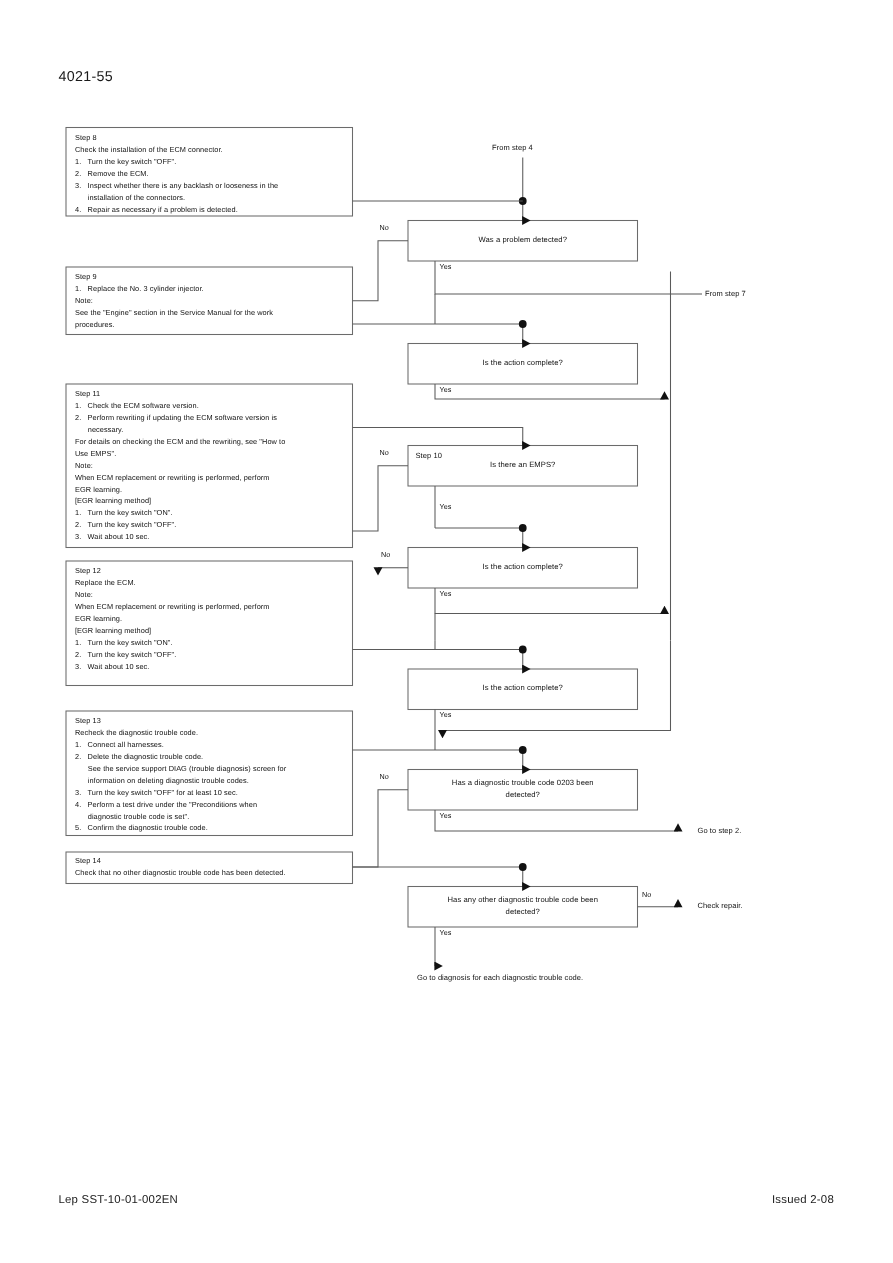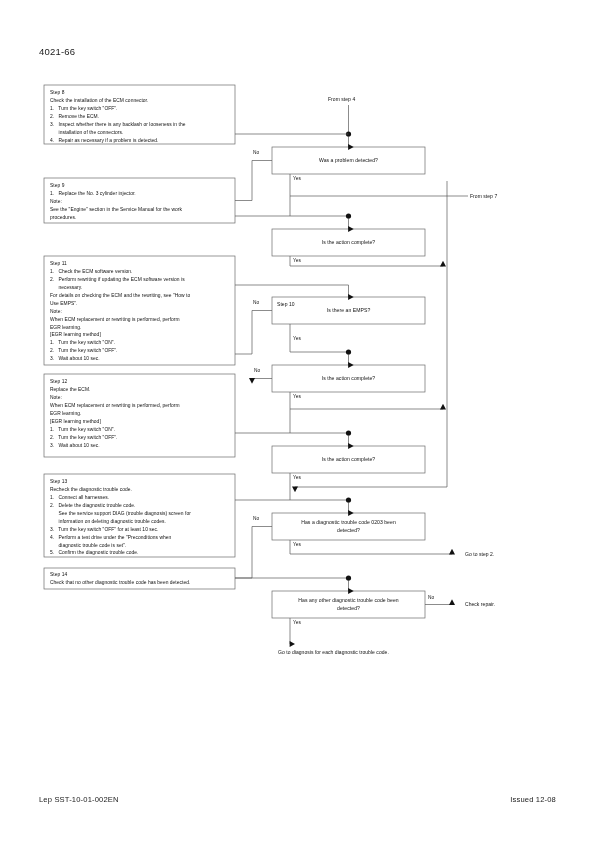--- a/index.html
+++ b/index.html
@@ -119,21 +119,21 @@
     color: #111111;
     white-space: nowrap;
     letter-spacing: 0.05px;
   }
 </style>
 </head>
 <body>
 
 <div id="page">
 
-  <div class="page-number">4021-66</div>
+  <div class="page-number">4021-55</div>
 
   <svg id="flow" viewBox="0 0 595 842">
     <defs>
       <marker id="ah-down" markerWidth="7" markerHeight="7" refX="3" refY="5.2" orient="auto-start-reverse" markerUnits="userSpaceOnUse">
         <path class="arrowhead" d="M0,0 L6,0 L3,5.6 Z" transform="rotate(180 3 2.8)"></path>
       </marker>
     </defs>
 
     <rect class="box-rect" x="44" y="85" width="191" height="59"></rect>
     <rect class="box-rect" x="44" y="178" width="191" height="45"></rect>
@@ -327,15 +327,15 @@
 
   <div class="free-text" style="left:470px; top:193px;">From step 7</div>
 
   <div class="free-text" style="left:465px; top:551px;">Go to step 2.</div>
 
   <div class="free-text" style="left:465px; top:601px;">Check repair.</div>
 
   <div class="free-text" style="left:278px; top:649px;">Go to diagnosis for each diagnostic trouble code.</div>
 
   <div class="footer-left">Lep SST-10-01-002EN</div>
-  <div class="footer-right">Issued 12-08</div>
+  <div class="footer-right">Issued 2-08</div>
 
 </div>
 
 </body></html>

